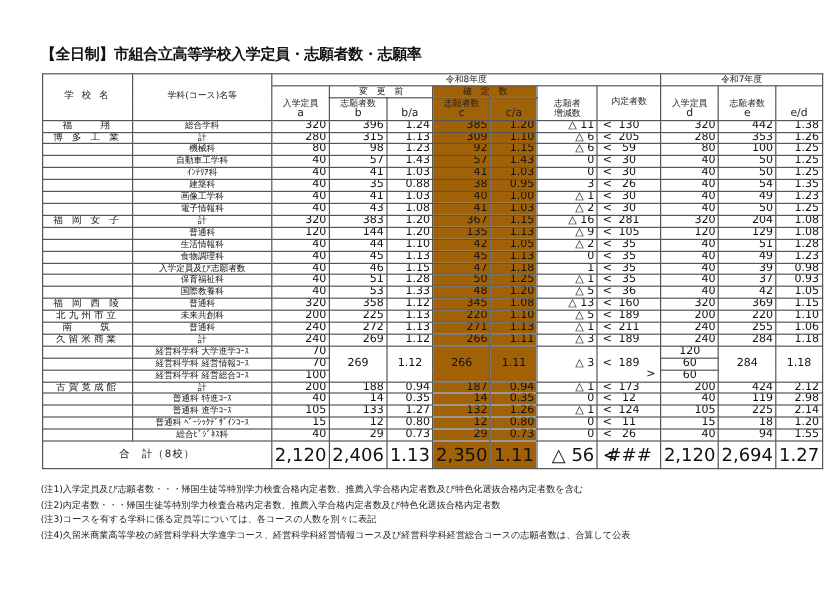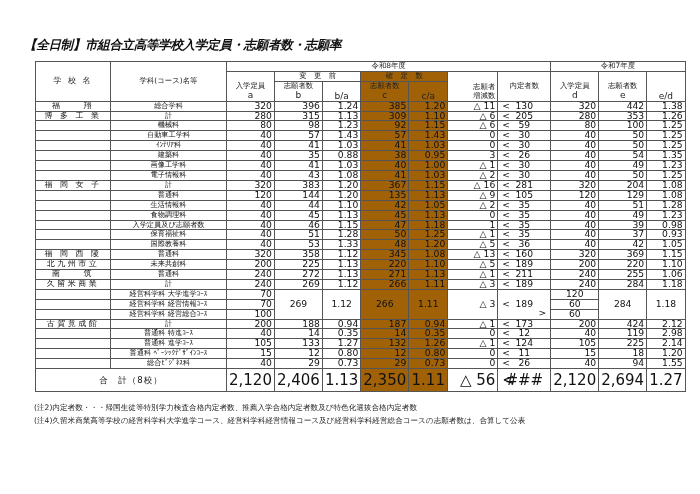--- a/index.html
+++ b/index.html
@@ -1,18 +1,18 @@
 <!DOCTYPE html>
 <html><head>
 <meta charset="utf-8">
 <style>
   html, body { margin:0; padding:0; background:#ffffff; }
   body { width:700px; height:494px; position:relative; overflow:hidden;
          font-family:"DejaVu Sans", "Liberation Sans", sans-serif; color:#111; }
-  .title { position:absolute; left:24px; top:37px; font-size:12.5px; font-weight:bold; letter-spacing:-0.3px;font-style:italic; }
+  .title { position:absolute; left:34px; top:37px; font-size:12.5px; font-weight:bold; letter-spacing:-0.3px; }
   table.main { position:absolute; left:35px; top:61px; border-collapse:collapse; table-layout:fixed;
                border:1.5px solid #222; font-size:9.2px; }
   table.main td { border:1px solid #555; padding:0 2px; height:8.9px; line-height:8.9px; white-space:nowrap; overflow:hidden; }
   td.hd { font-size:7.4px; text-align:center; line-height:9px; color:#222; }
   td.num { text-align:right; padding-right:6px; }
   td.ctr { text-align:center; }
   td.school { font-size:8px; letter-spacing:2.5px; text-align:center; border-bottom:none; border-top:none; }
   td.school.top { border-top:1px solid #555; }
   td.school.solo { border-bottom:1px solid #555; }
   td.course { font-size:7.2px; text-align:center;margin-top:12px; }
@@ -52,21 +52,21 @@
     <tr>
       <td class="hd" rowspan="4" style="font-size:8px;letter-spacing:2px;">学 校 名</td>
       <td class="hd" rowspan="4">学科(コース)名等</td>
       <td class="hd" colspan="7">令和8年度</td>
       <td class="hd thick-l" colspan="3">令和7年度</td>
     </tr>
     <tr>
       <td class="hd" rowspan="3" style="vertical-align:bottom;"><span>入学定員</span><br><span style="font-size:9px">a</span></td>
       <td class="hd" colspan="2">変　更　前</td>
       <td class="hd hl" colspan="2">確　定　数</td>
-      <td class="hd" rowspan="3" style="vertical-align:bottom;text-align:right;"><span>志願者</span><br><span>増減数</span></td>
+      <td class="hd" rowspan="3" style="vertical-align:bottom;"><span>志願者</span><br><span>増減数</span></td>
       <td class="hd" rowspan="3">内定者数</td>
       <td class="hd thick-l" rowspan="3" style="vertical-align:bottom;"><span>入学定員</span><br><span style="font-size:9px">d</span></td>
       <td class="hd" rowspan="3" style="vertical-align:bottom;"><span>志願者数</span><br><span style="font-size:9px">e</span></td>
       <td class="hd" rowspan="3" style="vertical-align:bottom;font-size:9px;">e/d</td>
     </tr>
     <tr>
       <td class="hd" rowspan="2" style="vertical-align:bottom;"><span>志願者数</span><br><span style="font-size:9px">b</span></td>
       <td class="hd" rowspan="2" style="vertical-align:bottom;font-size:9px;">b/a</td>
       <td class="hd hl" rowspan="2" style="vertical-align:bottom;"><span>志願者数</span><br><span style="font-size:9px">c</span></td>
       <td class="hd hl" rowspan="2" style="vertical-align:bottom;font-size:9px;">c/a</td>
@@ -550,15 +550,17 @@
           <span class="gt">&gt;</span>
         </td>
     <td class="ctr thick-l">2,120</td>
     <td class="ctr">2,694</td>
     <td class="ctr">1.27</td>
   </tr>
     </tbody>
 </table>
 
 <div class="notes">
+  <div>(注1)入学定員及び志願者数・・・帰国生徒等特別学力検査合格内定者数、推薦入学合格内定者数及び特色化選抜合格内定者数を含む</div>
   <div>(注2)内定者数・・・帰国生徒等特別学力検査合格内定者数、推薦入学合格内定者数及び特色化選抜合格内定者数</div>
+  <div>(注3)コースを有する学科に係る定員等については、各コースの人数を別々に表記</div>
   <div>(注4)久留米商業高等学校の経営科学科大学進学コース、経営科学科経営情報コース及び経営科学科経営総合コースの志願者数は、合算して公表</div>
 </div>
 
 </body></html>

